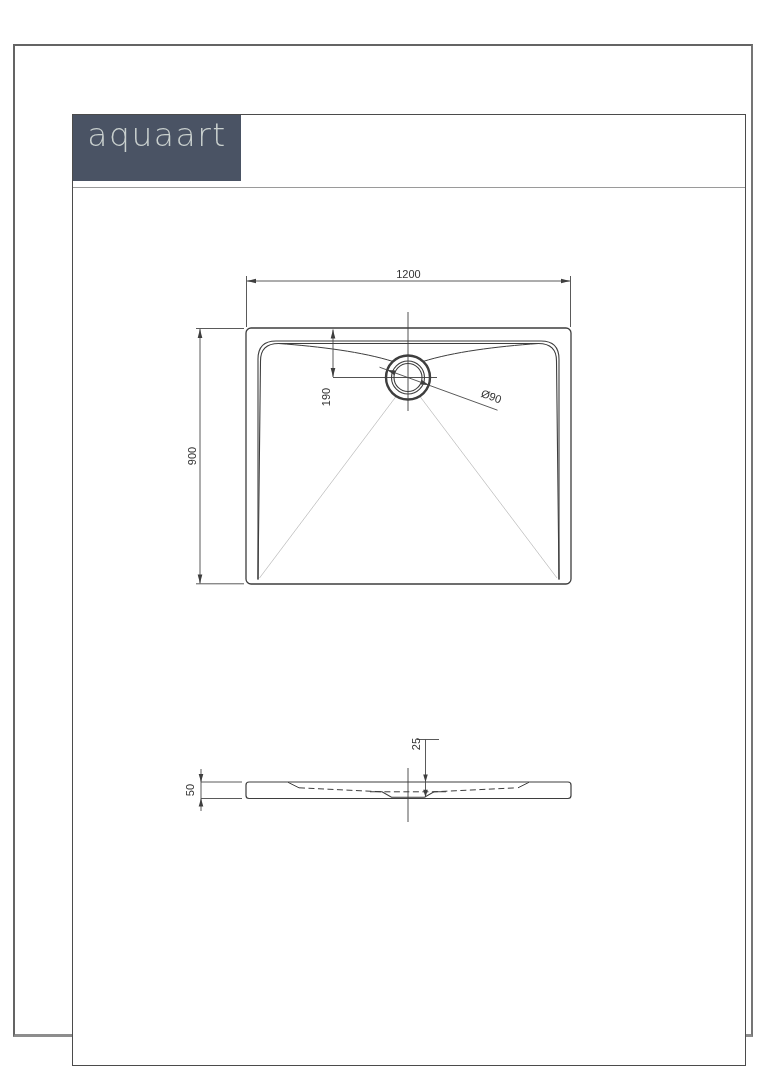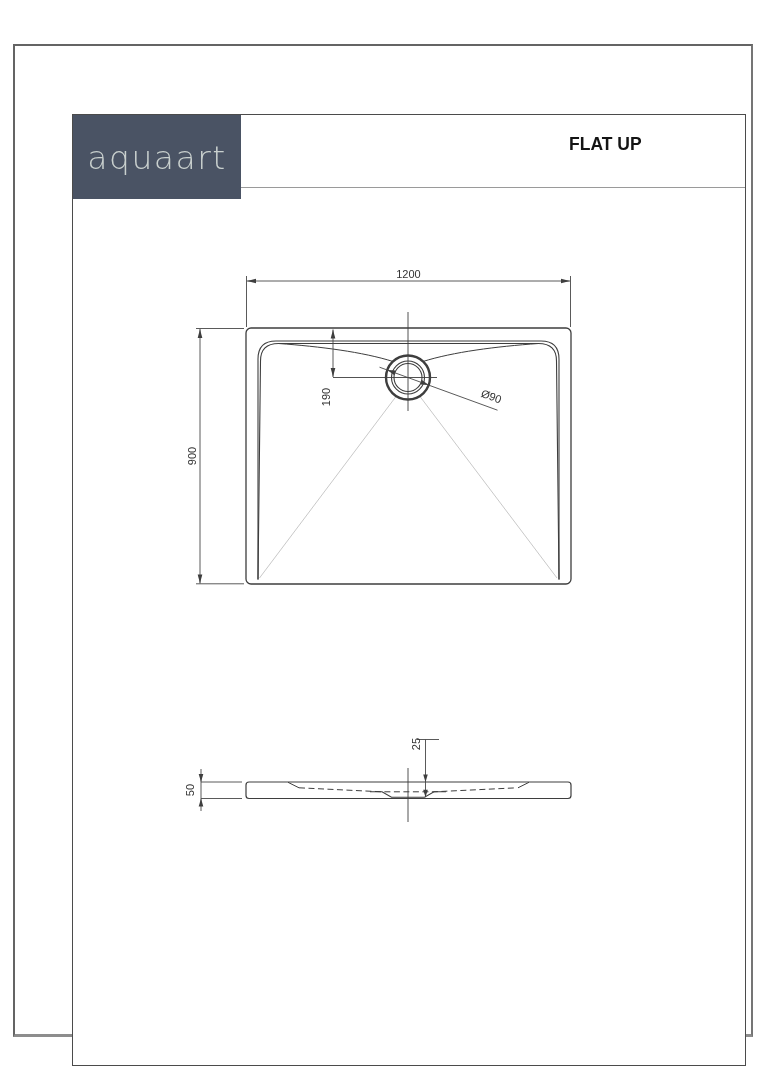--- a/index.html
+++ b/index.html
@@ -12,22 +12,22 @@
   }
   .sheet-frame{
     position:absolute;left:57px;top:68px;width:674px;height:952px;
     border:1.5px solid #4b4b4b;box-sizing:border-box;background:#ffffff;
   }
   .header-band{
     position:absolute;left:0;top:0;width:100%;height:73px;
     border-bottom:1px solid #9a9a9a;box-sizing:border-box;
   }
   .logo-box{
-    position:absolute;left:0;top:0;width:168px;height:84px;
-    background:#4a5364;display:flex;align-items:center;justify-content:center;
+    position:absolute;left:0;top:0;width:168px;height:66px;
+    background:#4a5364;display:flex;justify-content:center;
   }
   .brand{
     color:#c9d0ce;font-size:33px;font-weight:300;letter-spacing:1.5px;
     font-family:"DejaVu Sans","Liberation Sans",sans-serif;
     transform:scaleY(0.98);
   }
   .title-block{
     position:absolute;left:496px;top:16px;color:#141414;
     font-size:17.5px;font-weight:bold;line-height:26px;white-space:nowrap;
   }
@@ -37,21 +37,20 @@
 </head>
 <body>
 
 <div class="page-frame">
   <div class="sheet-frame">
     <div class="header-band">
       <div class="logo-box" style="background: rgb(74, 83, 100);">
         <span class="brand" style="color: rgb(201, 208, 206);">aquaart</span>
       </div>
       <div class="title-block">
-        <div>FLAT UP</div>
       </div>
     </div>
   </div>
 </div>
 
 <svg class="drawing" width="768" height="1086" viewBox="0 0 768 1086">
 
   <g fill="none" stroke="#3e3e3e" stroke-width="1.3">
 
     <rect x="246" y="328" width="325" height="256" rx="5"></rect>

